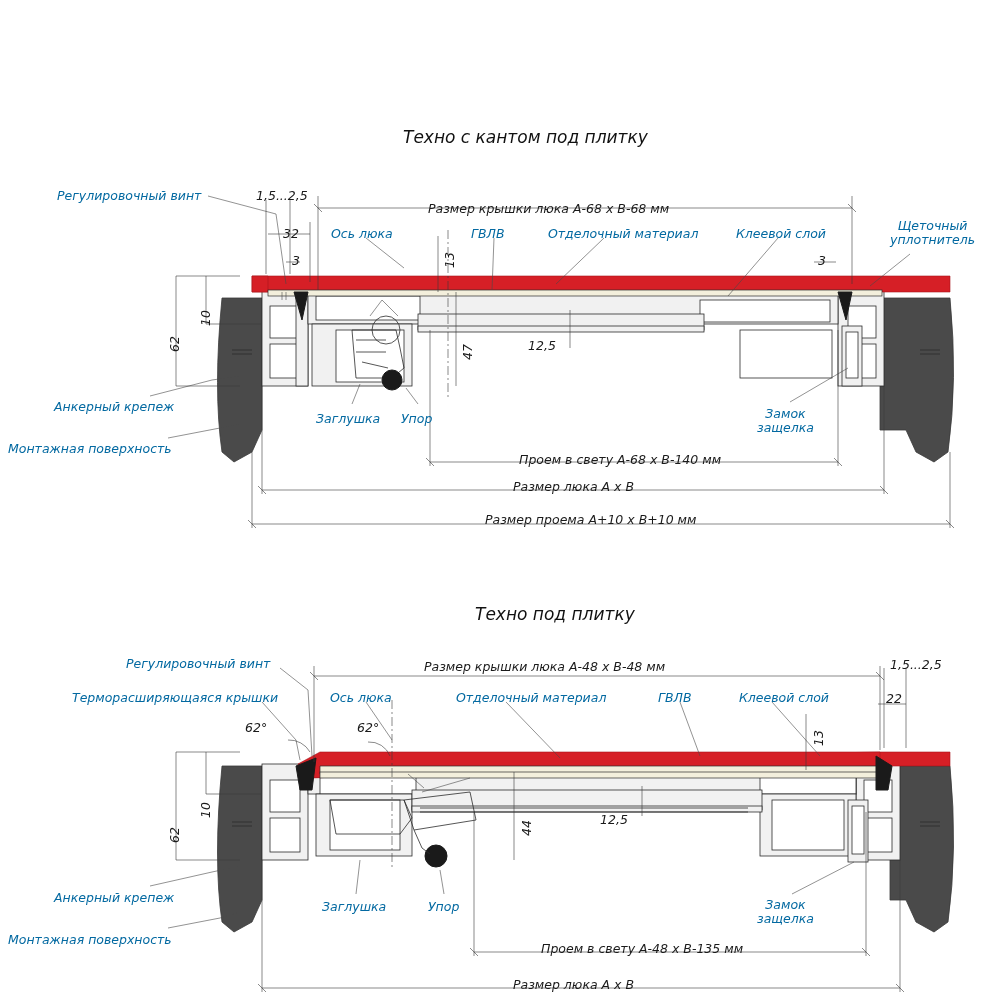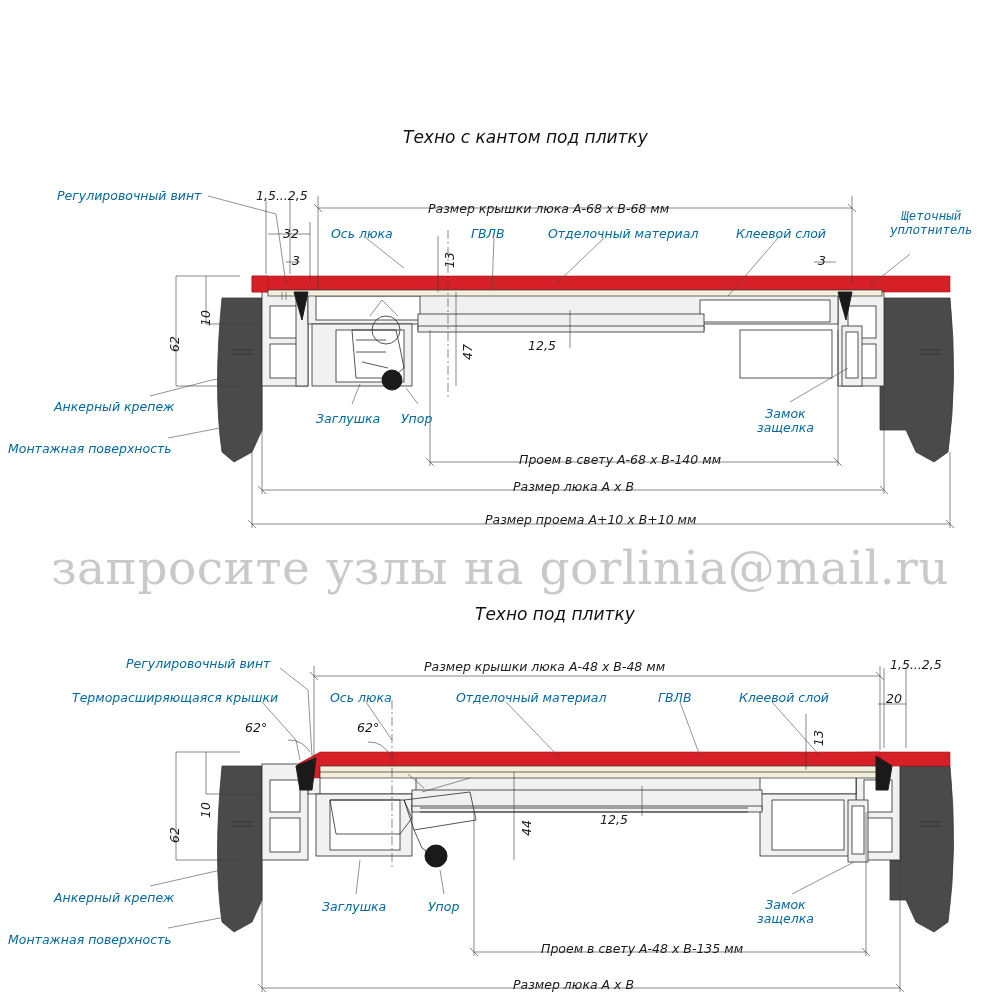--- a/index.html
+++ b/index.html
@@ -281,21 +281,21 @@
     </g>
   </svg>
 
   <div class="title" style="left:403px; top:127px;">Техно  с кантом под плитку</div>
 
   <div class="lbl" style="left:57px; top:189px;">Регулировочный винт</div>
   <div class="lbl" style="left:331px; top:227px;">Ось люка</div>
   <div class="lbl" style="left:471px; top:227px;">ГВЛВ</div>
   <div class="lbl" style="left:548px; top:227px;">Отделочный материал</div>
   <div class="lbl" style="left:736px; top:227px;">Клеевой слой</div>
-  <div class="lbl two" style="left:890px; top:210px;font-family:Liberation Mono, monospace;">Щеточный
+  <div class="lbl two" style="left:890px; top:219px;">Щеточный
 уплотнитель</div>
   <div class="lbl" style="left:54px; top:400px;">Анкерный крепеж</div>
   <div class="lbl" style="left:8px; top:442px;">Монтажная поверхность</div>
   <div class="lbl" style="left:316px; top:412px;">Заглушка</div>
   <div class="lbl" style="left:401px; top:412px;">Упор</div>
   <div class="lbl two" style="left:757px; top:407px;">Замок
 защелка</div>
 
   <div class="dim" style="left:256px; top:188px;">1,5...2,5</div>
   <div class="dim" style="left:283px; top:226px;">32</div>
@@ -304,41 +304,40 @@
   <div class="dim rot" style="left:442px; top:268px;">13</div>
   <div class="dim rot" style="left:460px; top:360px;">47</div>
   <div class="dim" style="left:528px; top:338px;">12,5</div>
   <div class="dim rot" style="left:167px; top:352px;">62</div>
   <div class="dim rot" style="left:198px; top:326px;">10</div>
   <div class="dim" style="left:428px; top:190px;margin-top:11px;">Размер крышки люка  А-68 х В-68 мм</div>
   <div class="dim" style="left:519px; top:452px;">Проем в свету А-68 х В-140 мм</div>
   <div class="dim" style="left:513px; top:479px;">Размер люка А х В</div>
   <div class="dim" style="left:477px; top:512px;margin-left:8px;">Размер проема  А+10 х В+10 мм</div>
 
-  <div class="watermark">запросите узлы на gorlinia@mail.ru</div>
 
   <div class="title" style="left:475px; top:604px;">Техно под плитку</div>
 
   <div class="lbl" style="left:126px; top:657px;">Регулировочный винт</div>
   <div class="lbl" style="left:72px; top:691px;">Терморасширяющаяся крышки</div>
   <div class="lbl" style="left:330px; top:691px;">Ось люка</div>
   <div class="lbl" style="left:456px; top:691px;">Отделочный материал</div>
   <div class="lbl" style="left:658px; top:691px;">ГВЛВ</div>
   <div class="lbl" style="left:739px; top:691px;">Клеевой слой</div>
   <div class="lbl" style="left:54px; top:891px;">Анкерный крепеж</div>
   <div class="lbl" style="left:8px; top:933px;">Монтажная поверхность</div>
   <div class="lbl" style="left:322px; top:900px;">Заглушка</div>
   <div class="lbl" style="left:428px; top:900px;">Упор</div>
   <div class="lbl two" style="left:757px; top:898px;">Замок
 защелка</div>
 
   <div class="dim" style="left:245px; top:720px;">62°</div>
   <div class="dim" style="left:357px; top:720px;">62°</div>
   <div class="dim" style="left:890px; top:657px;">1,5...2,5</div>
-  <div class="dim" style="left:886px; top:691px;">20</div>
+  <div class="dim" style="left:886px; top:691px;">22</div>
   <div class="dim rot" style="left:811px; top:746px;">13</div>
   <div class="dim rot" style="left:519px; top:836px;">44</div>
   <div class="dim" style="left:600px; top:812px;">12,5</div>
   <div class="dim rot" style="left:167px; top:843px;">62</div>
   <div class="dim rot" style="left:198px; top:818px;">10</div>
   <div class="dim" style="left:424px; top:659px;">Размер крышки люка А-48 х В-48 мм</div>
   <div class="dim" style="left:541px; top:941px;">Проем в свету А-48 х В-135 мм</div>
   <div class="dim" style="left:513px; top:977px;">Размер люка А х В</div>
 
 </div>

